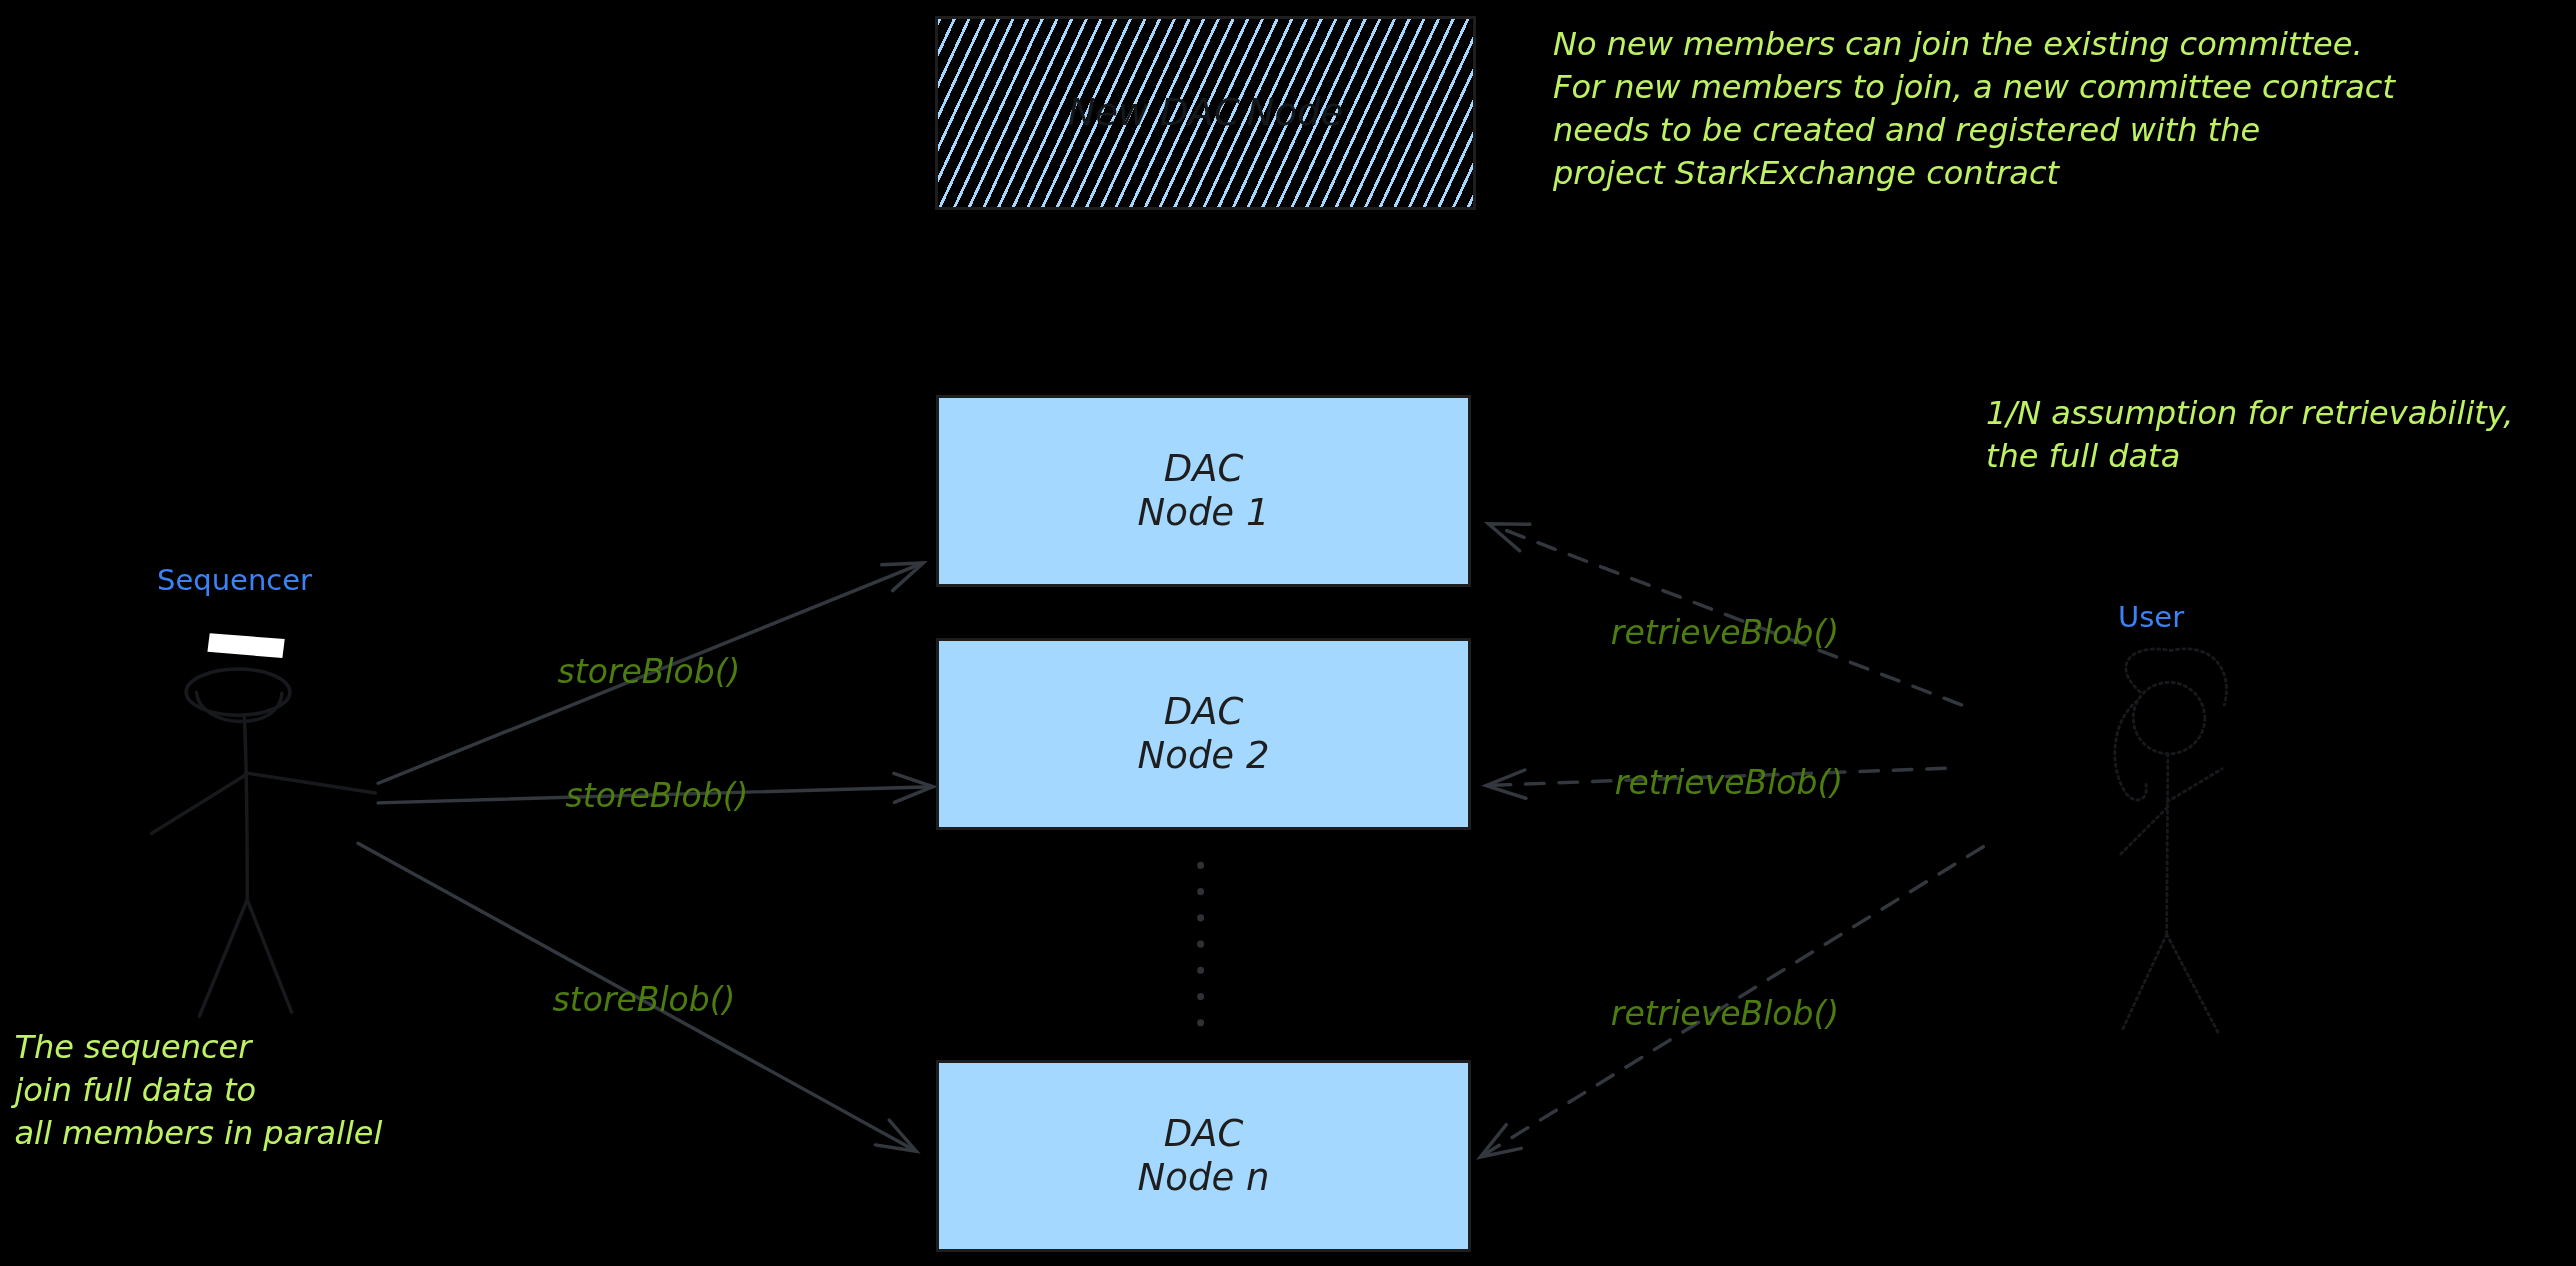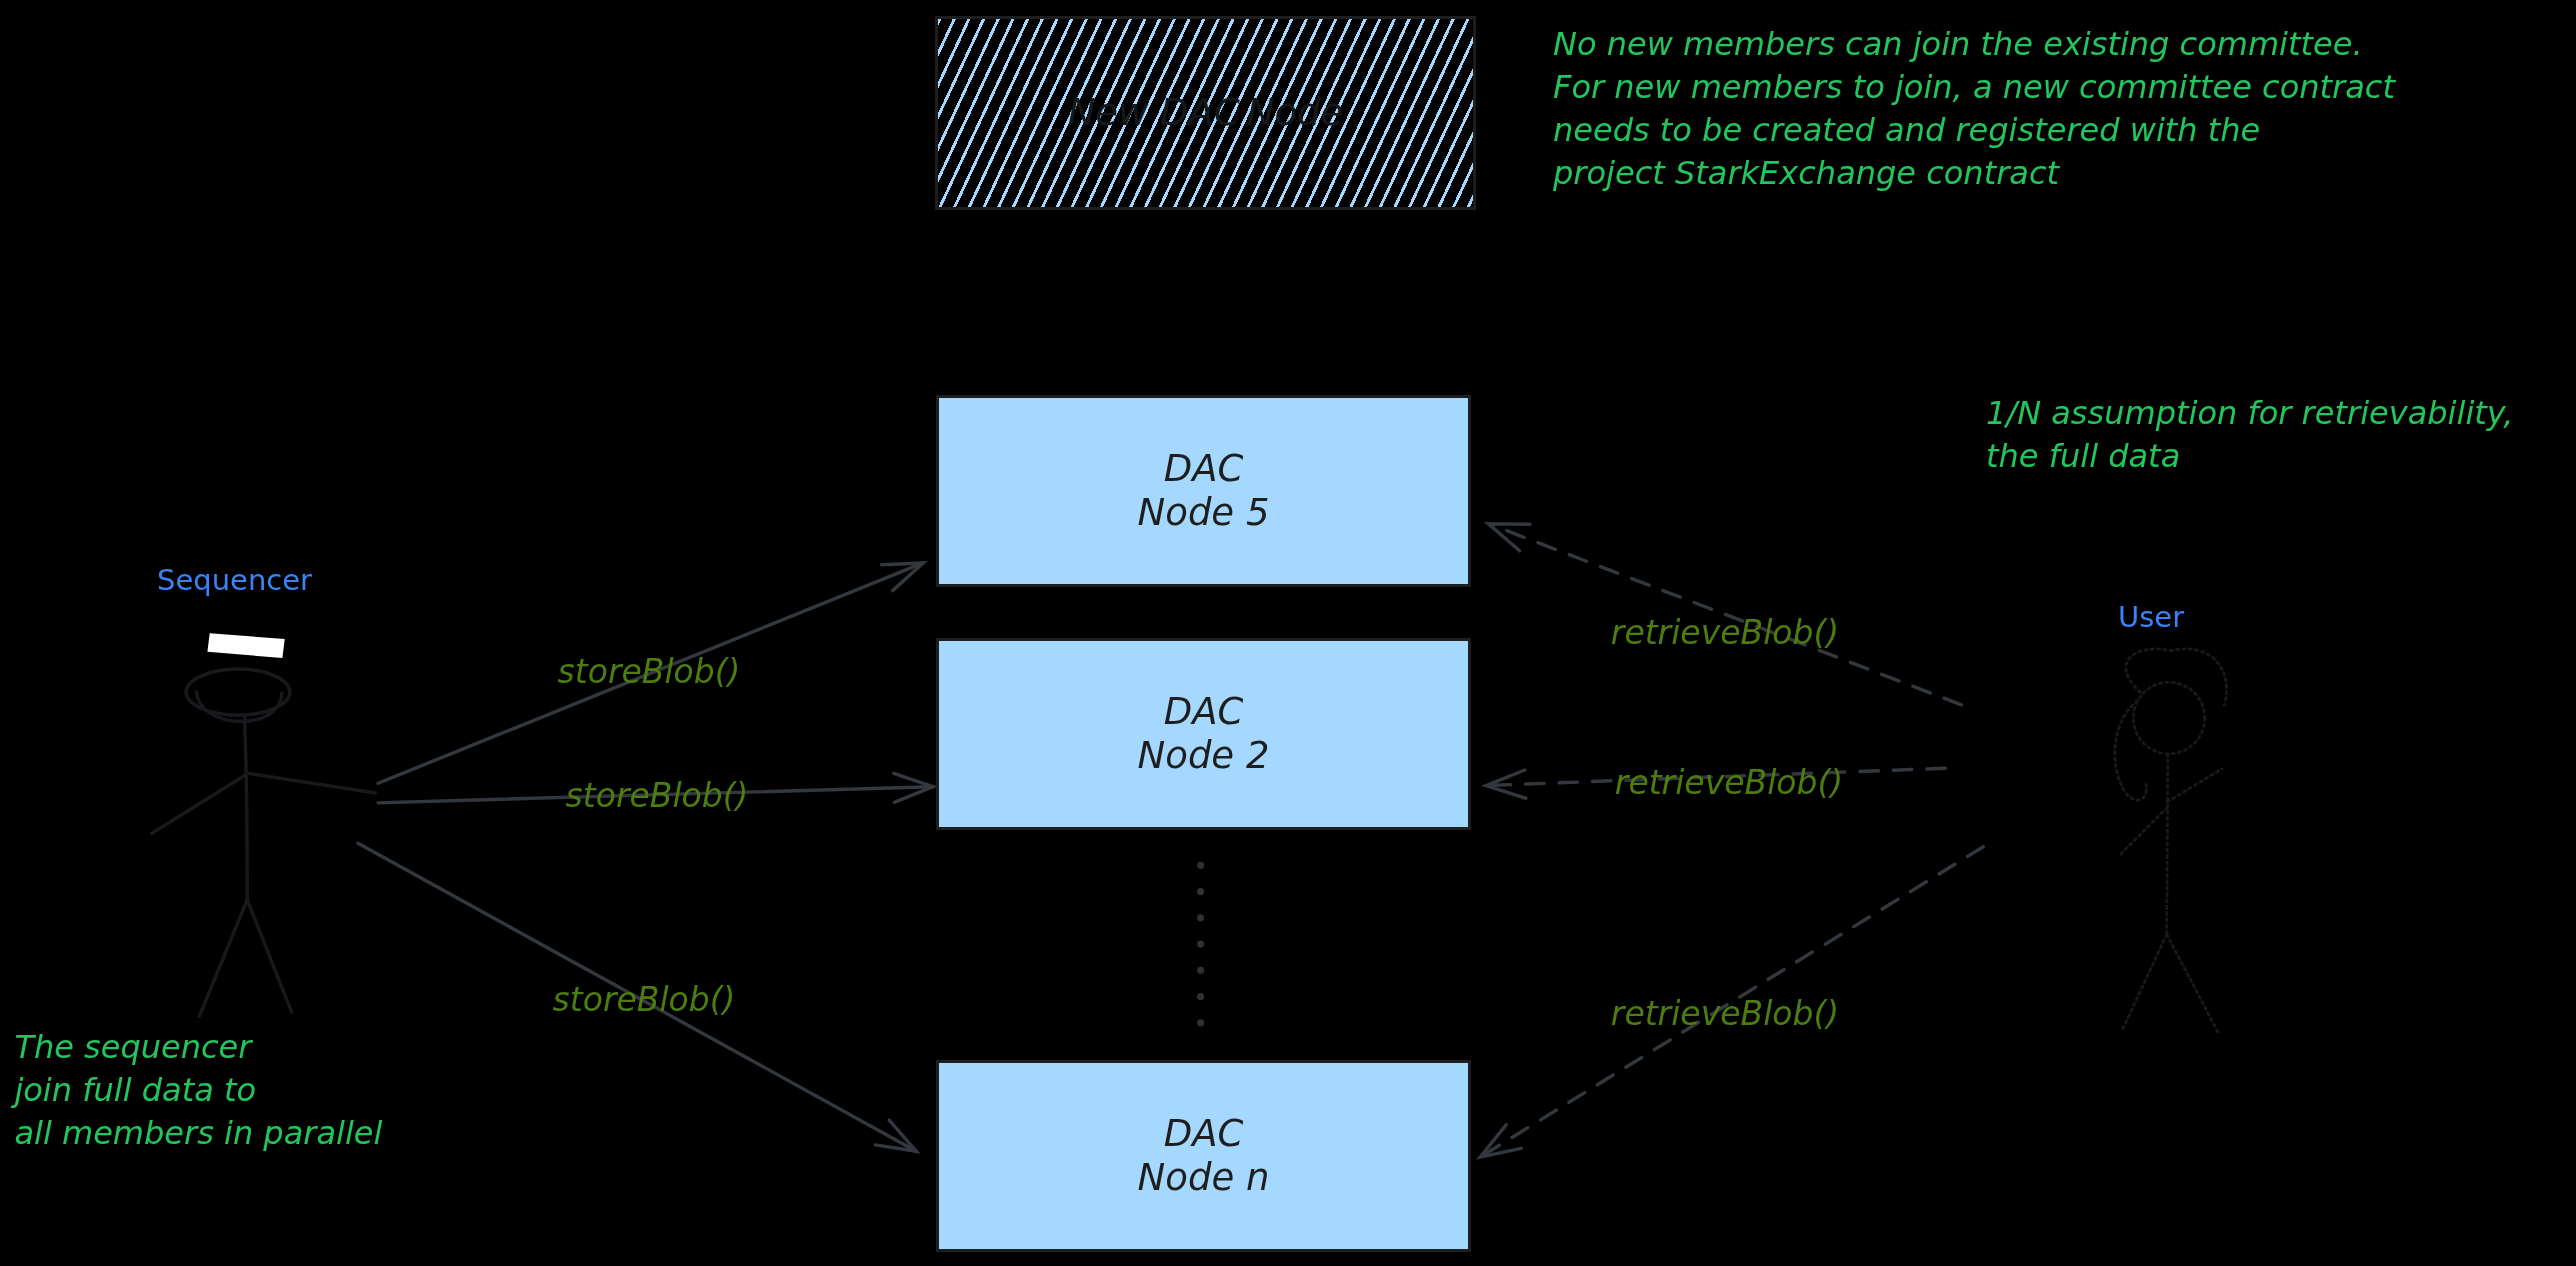--- a/index.html
+++ b/index.html
@@ -59,21 +59,21 @@
   }
   #new-dac-box .bl {
     color: #15181b;
     font-size: 37px;
     font-style: italic;
     line-height: 1.2;
     white-space: nowrap;
   }
   .annot {
     position: absolute;
-    color: #22c55e;
+    color: #bef264;
     font-size: 32px;
     font-style: italic;
     line-height: 43px;
     white-space: nowrap;
   }
   .actor-label {
     position: absolute;
     color: #3b82f6;
     font-size: 29px;
     white-space: nowrap;
@@ -151,21 +151,21 @@
     <path d="M 2081 1500 L 2081 1795" stroke="#2e3236" stroke-width="12" stroke-linecap="round" stroke-dasharray="0.5 45" fill="none"></path>
   </svg>
 
   <div id="new-dac-box">
     <div class="bl">New DAC</div>
     <div class="bl">Node</div>
   </div>
 
   <div id="node1" class="node-box">
     <div class="bl">DAC</div>
-    <div class="bl">Node 5</div>
+    <div class="bl">Node 1</div>
   </div>
   <div id="node2" class="node-box">
     <div class="bl">DAC</div>
     <div class="bl">Node 2</div>
   </div>
   <div id="node-n" class="node-box">
     <div class="bl">DAC</div>
     <div class="bl">Node n</div>
   </div>
 

